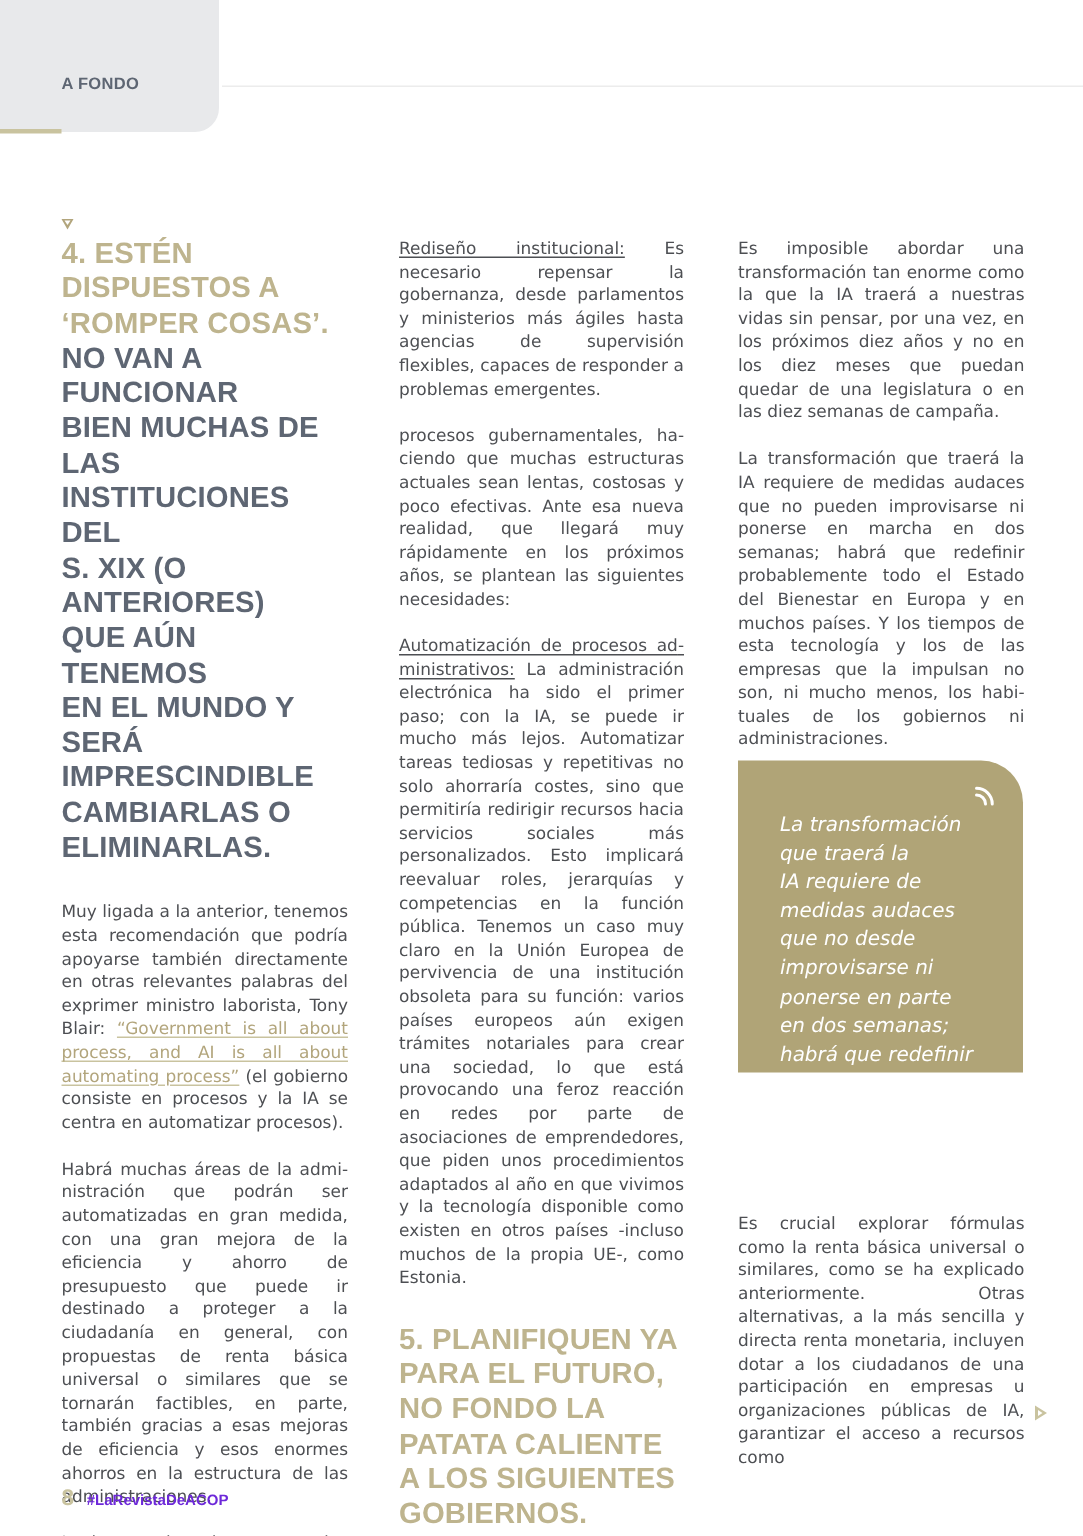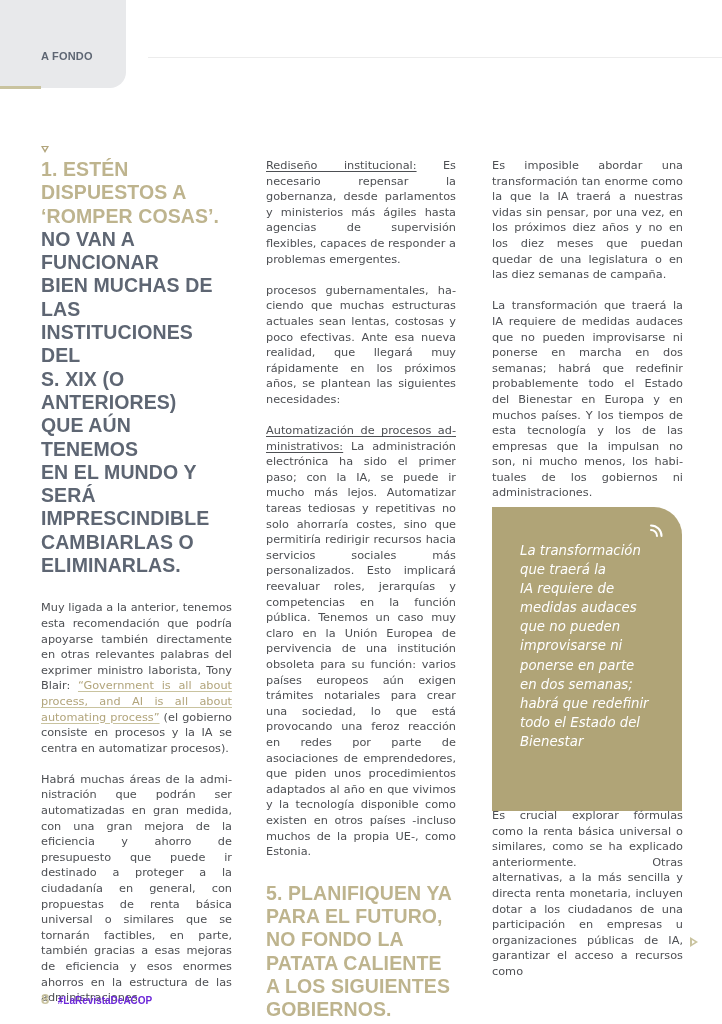--- a/index.html
+++ b/index.html
@@ -1,18 +1,18 @@
 <!DOCTYPE html>
 <html><head>
 <meta charset="utf-8">
 <style>
   html, body { margin:0; padding:0; }
   body { width:722px; height:1024px; background:#ffffff; position:relative; overflow:hidden;
          font-family:"DejaVu Sans", sans-serif; color:#4d4f53; }
-  .header-box { position:absolute; left:0; top:0; width:126px; height:88px; background:#e8e9eb;
+  .header-box { position:absolute; left:0; top:0; width:146px; height:88px; background:#e8e9eb;
                 border-bottom-right-radius:16px; }
   .header-label { position:absolute; left:41px; top:50px; font-size:11px; font-weight:bold;
                   color:#5e6673; letter-spacing:0.2px; font-family:"Liberation Sans", sans-serif; }
   .header-accent { position:absolute; left:0; top:86px; width:41px; height:3px; background:#c9c39f; }
   .header-rule { position:absolute; left:148px; top:57px; width:574px; height:1px; background:#ececec; }
 
   .col { position:absolute; font-size:11.3px; line-height:15.6px; color:#4d4f53; text-align:justify;
          hyphens:manual; }
   .col p { margin:0 0 15.6px 0; }
   .u { text-decoration:underline; text-underline-offset:2px; }
@@ -22,21 +22,21 @@
            letter-spacing:0.1px; margin:0; text-align:left; }
   .h-gold { color:#beb48e; }
   .h-dark { color:#5e6673; }
 
   .tri-down { position:absolute; left:41px; top:146px; width:0; height:0;
               border-left:4px solid transparent; border-right:4px solid transparent;
               border-top:7px solid #b2a57c; }
   .tri-down::after { content:""; position:absolute; left:-2px; top:-6px; width:0; height:0;
               border-left:2px solid transparent; border-right:2px solid transparent; border-top:3px solid #fff; }
 
-  .quote-box { position:absolute; left:492px; top:507px; width:190px; height:304px; background:#b0a477;
+  .quote-box { position:absolute; left:492px; top:507px; width:190px; height:208px; background:#b0a477;
                border-top-right-radius:28px; }
   .quote-text { position:absolute; left:28px; top:34px; width:155px; font-style:italic; color:#ffffff;
                 font-size:13.3px; line-height:19.1px; font-family:"DejaVu Sans", sans-serif; }
   .quote-icon { position:absolute; left:157px; top:17px; width:14px; height:14px; }
 
   .next-arrow { position:absolute; left:690px; top:937px; width:0; height:0;
                 border-top:5px solid transparent; border-bottom:5px solid transparent; border-left:8px solid #c9c39f; }
   .next-arrow::after { content:""; position:absolute; left:-6px; top:-2px; width:0; height:0;
                 border-top:2px solid transparent; border-bottom:2px solid transparent; border-left:3px solid #fff; }
 
@@ -50,21 +50,21 @@
 <div class="header-box">
   <span class="header-label">A FONDO</span>
   <div class="header-accent"></div>
 </div>
 <div class="header-rule"></div>
 
 <div class="tri-down"></div>
 <div class="col" style="left:41px; top:158px; width:191px;">
   <h2 class="h-big" style="margin-bottom:23px;">
     <span class="h-gold">
-      <span>1. ESTÉN</span><br>
+      <span>4. ESTÉN</span><br>
       <span>DISPUESTOS A</span><br>
       <span>‘ROMPER COSAS’.</span>
     </span><br>
     <span class="h-dark">
       <span>NO VAN A FUNCIONAR</span><br>
       <span>BIEN MUCHAS DE LAS</span><br>
       <span>INSTITUCIONES DEL</span><br>
       <span>S. XIX (O ANTERIORES)</span><br>
       <span>QUE AÚN TENEMOS</span><br>
       <span>EN EL MUNDO Y SERÁ</span><br>
@@ -106,21 +106,21 @@
 <div class="quote-box">
   <svg class="quote-icon" viewBox="0 0 14 14">
     <path d="M2 6 A6 6 0 0 1 8 12" stroke="#ffffff" stroke-width="2" fill="none" stroke-linecap="round"></path>
     <path d="M2 1.5 A10.5 10.5 0 0 1 12.5 12" stroke="#ffffff" stroke-width="2" fill="none" stroke-linecap="round"></path>
   </svg>
   <div class="quote-text">
     <span>La transformación</span><br>
     <span>que traerá la</span><br>
     <span>IA requiere de</span><br>
     <span>medidas audaces</span><br>
-    <span>que no pueden</span><br>
+    <span>que no desde</span><br>
     <span>improvisarse ni</span><br>
     <span>ponerse en parte</span><br>
     <span>en dos semanas;</span><br>
     <span>habrá que redefinir</span><br>
     <span>todo el Estado del</span><br>
     <span>Bienestar</span>
   </div>
 </div>
 
 <div class="col" style="left:492px; top:808px; width:191px;">

